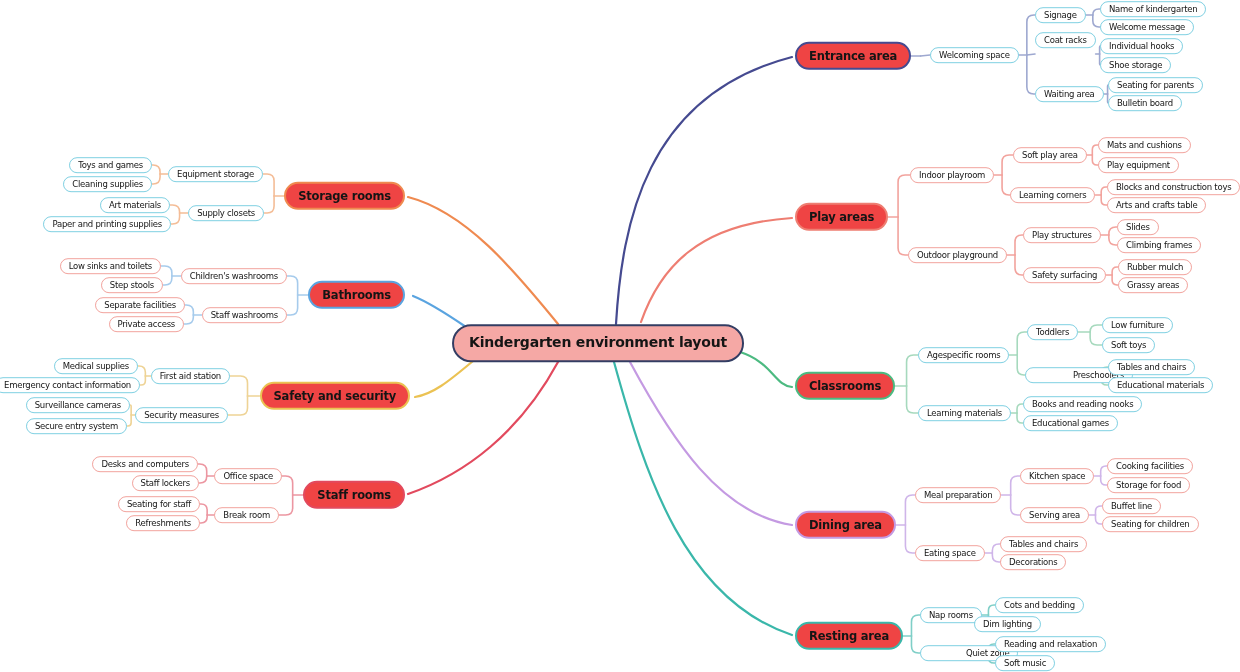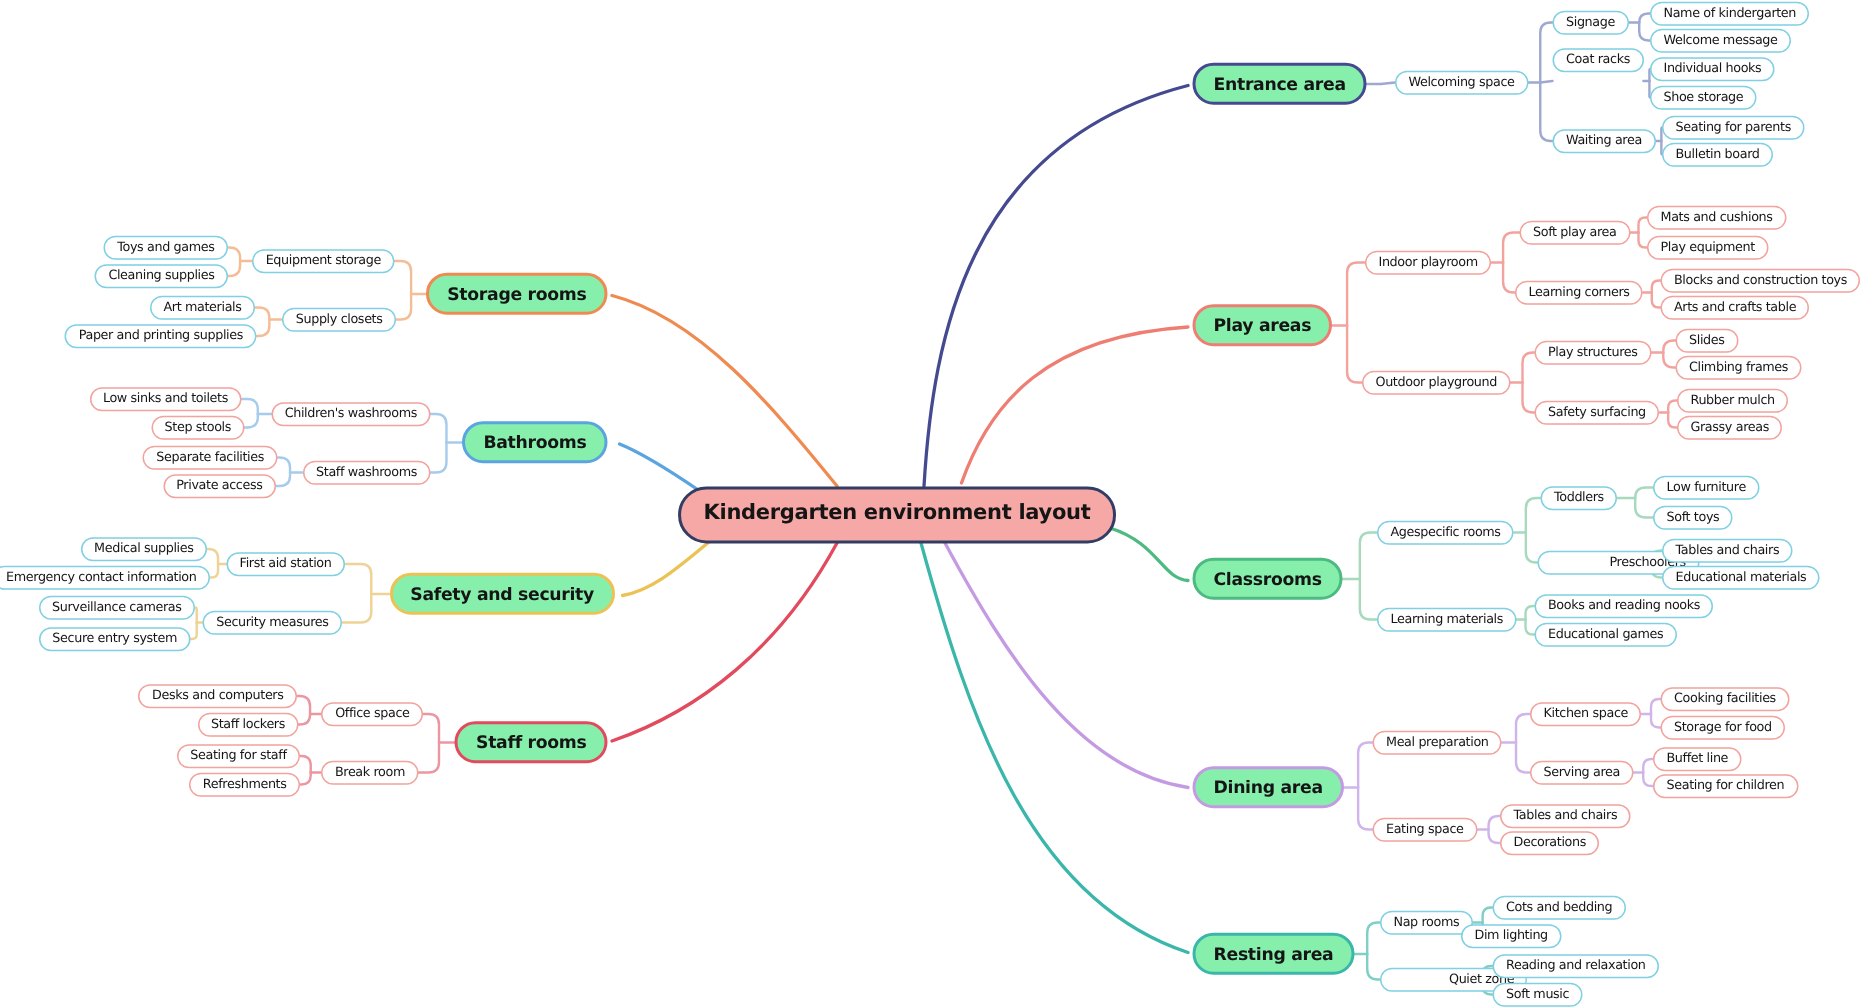--- a/index.html
+++ b/index.html
@@ -4,21 +4,21 @@
 <title>Kindergarten environment layout</title>
 <style>
   html,body{margin:0;padding:0;background:#fff;}
   #stage{position:relative;width:1240px;height:672px;overflow:hidden;background:#ffffff;
          font-family:"DejaVu Sans","Liberation Sans",sans-serif;}
   #links{position:absolute;left:0;top:0;width:1240px;height:672px;}
   .node{position:absolute;box-sizing:border-box;white-space:nowrap;background:#fff;color:#151515;
         font-size:8.5px;letter-spacing:-0.25px;line-height:1.25;padding:1.5px 8px;
         border:1.4px solid #999;border-radius:9px;transform:translateY(-50%);}
   .node.root{font-size:11.5px;font-weight:bold;letter-spacing:-0.2px;padding:5px 12px;
-             border-width:2px;border-radius:15px;background:#86efac;}
+             border-width:2px;border-radius:15px;background:#ef4444;}
   .node.center{left:598px;top:343px;transform:translate(-50%,-50%);font-size:14px;font-weight:bold;
                letter-spacing:-0.2px;padding:8px 15px;border:2.5px solid #333d63;border-radius:19px;
                background:#f5a8a5;z-index:2;}
 </style>
 </head>
 <body>
 
 <div id="stage">
   <svg id="links" viewBox="0 0 1240 672" xmlns="http://www.w3.org/2000/svg">
       <path d="M616,324 C622,225 645,95 792,57" fill="none" stroke="#454a90" stroke-width="2.2" stroke-linecap="round"></path>

